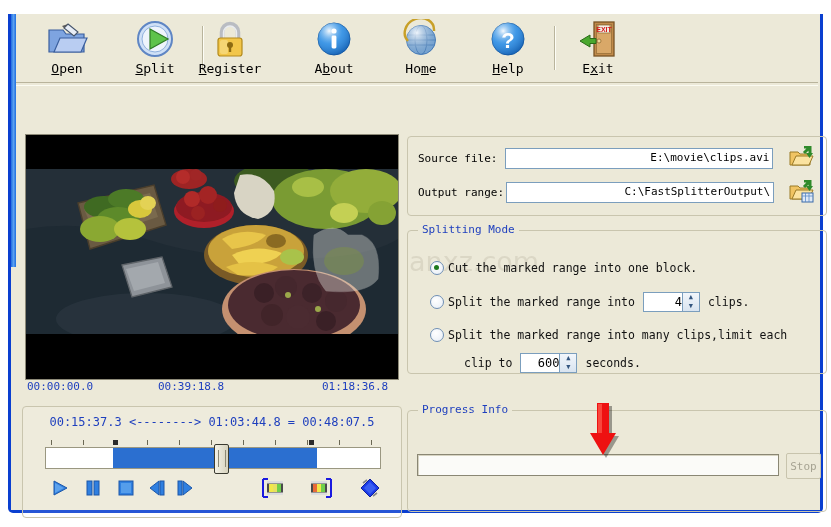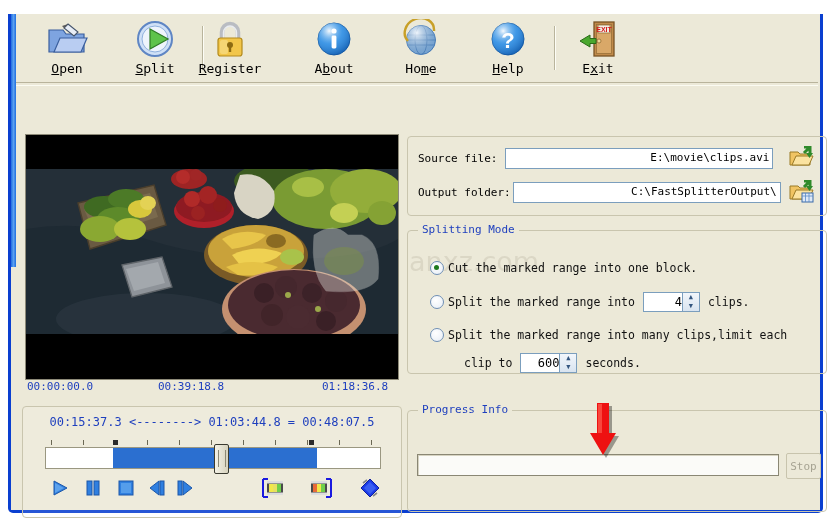--- a/index.html
+++ b/index.html
@@ -452,21 +452,21 @@
     <div class="browse" style="left:380px;top:9px">
       <svg width="26" height="24" viewBox="0 0 26 24">
         <path d="M2 6 L10 6 L12 8 L22 8 L22 19 L2 19 Z" fill="#f0c463" stroke="#9a7a26" stroke-width="1"></path>
         <path d="M4 19 L8 10 L25 10 L21 19 Z" fill="#fbe3a0" stroke="#9a7a26" stroke-width="1"></path>
         <path d="M16 1 L22 1 L22 7 M22 1 L16 7" stroke="#2f8a2a" stroke-width="3" fill="none"></path>
         <path d="M18 7 L25 7 L21.5 12 Z" fill="#2f8a2a"></path>
       </svg>
     </div>
 
     <div class="frow" style="top:45px">
-      <span class="flabel">Output folder:</span>
+      <span class="flabel">Output range:</span>
       <span class="ftext" style="width:268px;margin-left:2px">C:\FastSplitterOutput\</span>
     </div>
     <div class="browse" style="left:380px;top:43px">
       <svg width="26" height="24" viewBox="0 0 26 24">
         <path d="M2 6 L10 6 L12 8 L22 8 L22 19 L2 19 Z" fill="#f0c463" stroke="#9a7a26" stroke-width="1"></path>
         <path d="M4 19 L8 10 L25 10 L21 19 Z" fill="#fbe3a0" stroke="#9a7a26" stroke-width="1"></path>
         <path d="M16 1 L22 1 L22 7 M22 1 L16 7" stroke="#2f8a2a" stroke-width="3" fill="none"></path>
         <path d="M18 6 L25 6 L21.5 11 Z" fill="#2f8a2a"></path>
         <rect x="14" y="13" width="11" height="9" fill="#dfe9f6" stroke="#3a6aa8" stroke-width="1"></rect>
         <path d="M14 16 H25 M17.5 13 V22 M21 13 V22" stroke="#5a8ac8" stroke-width=".8"></path>

